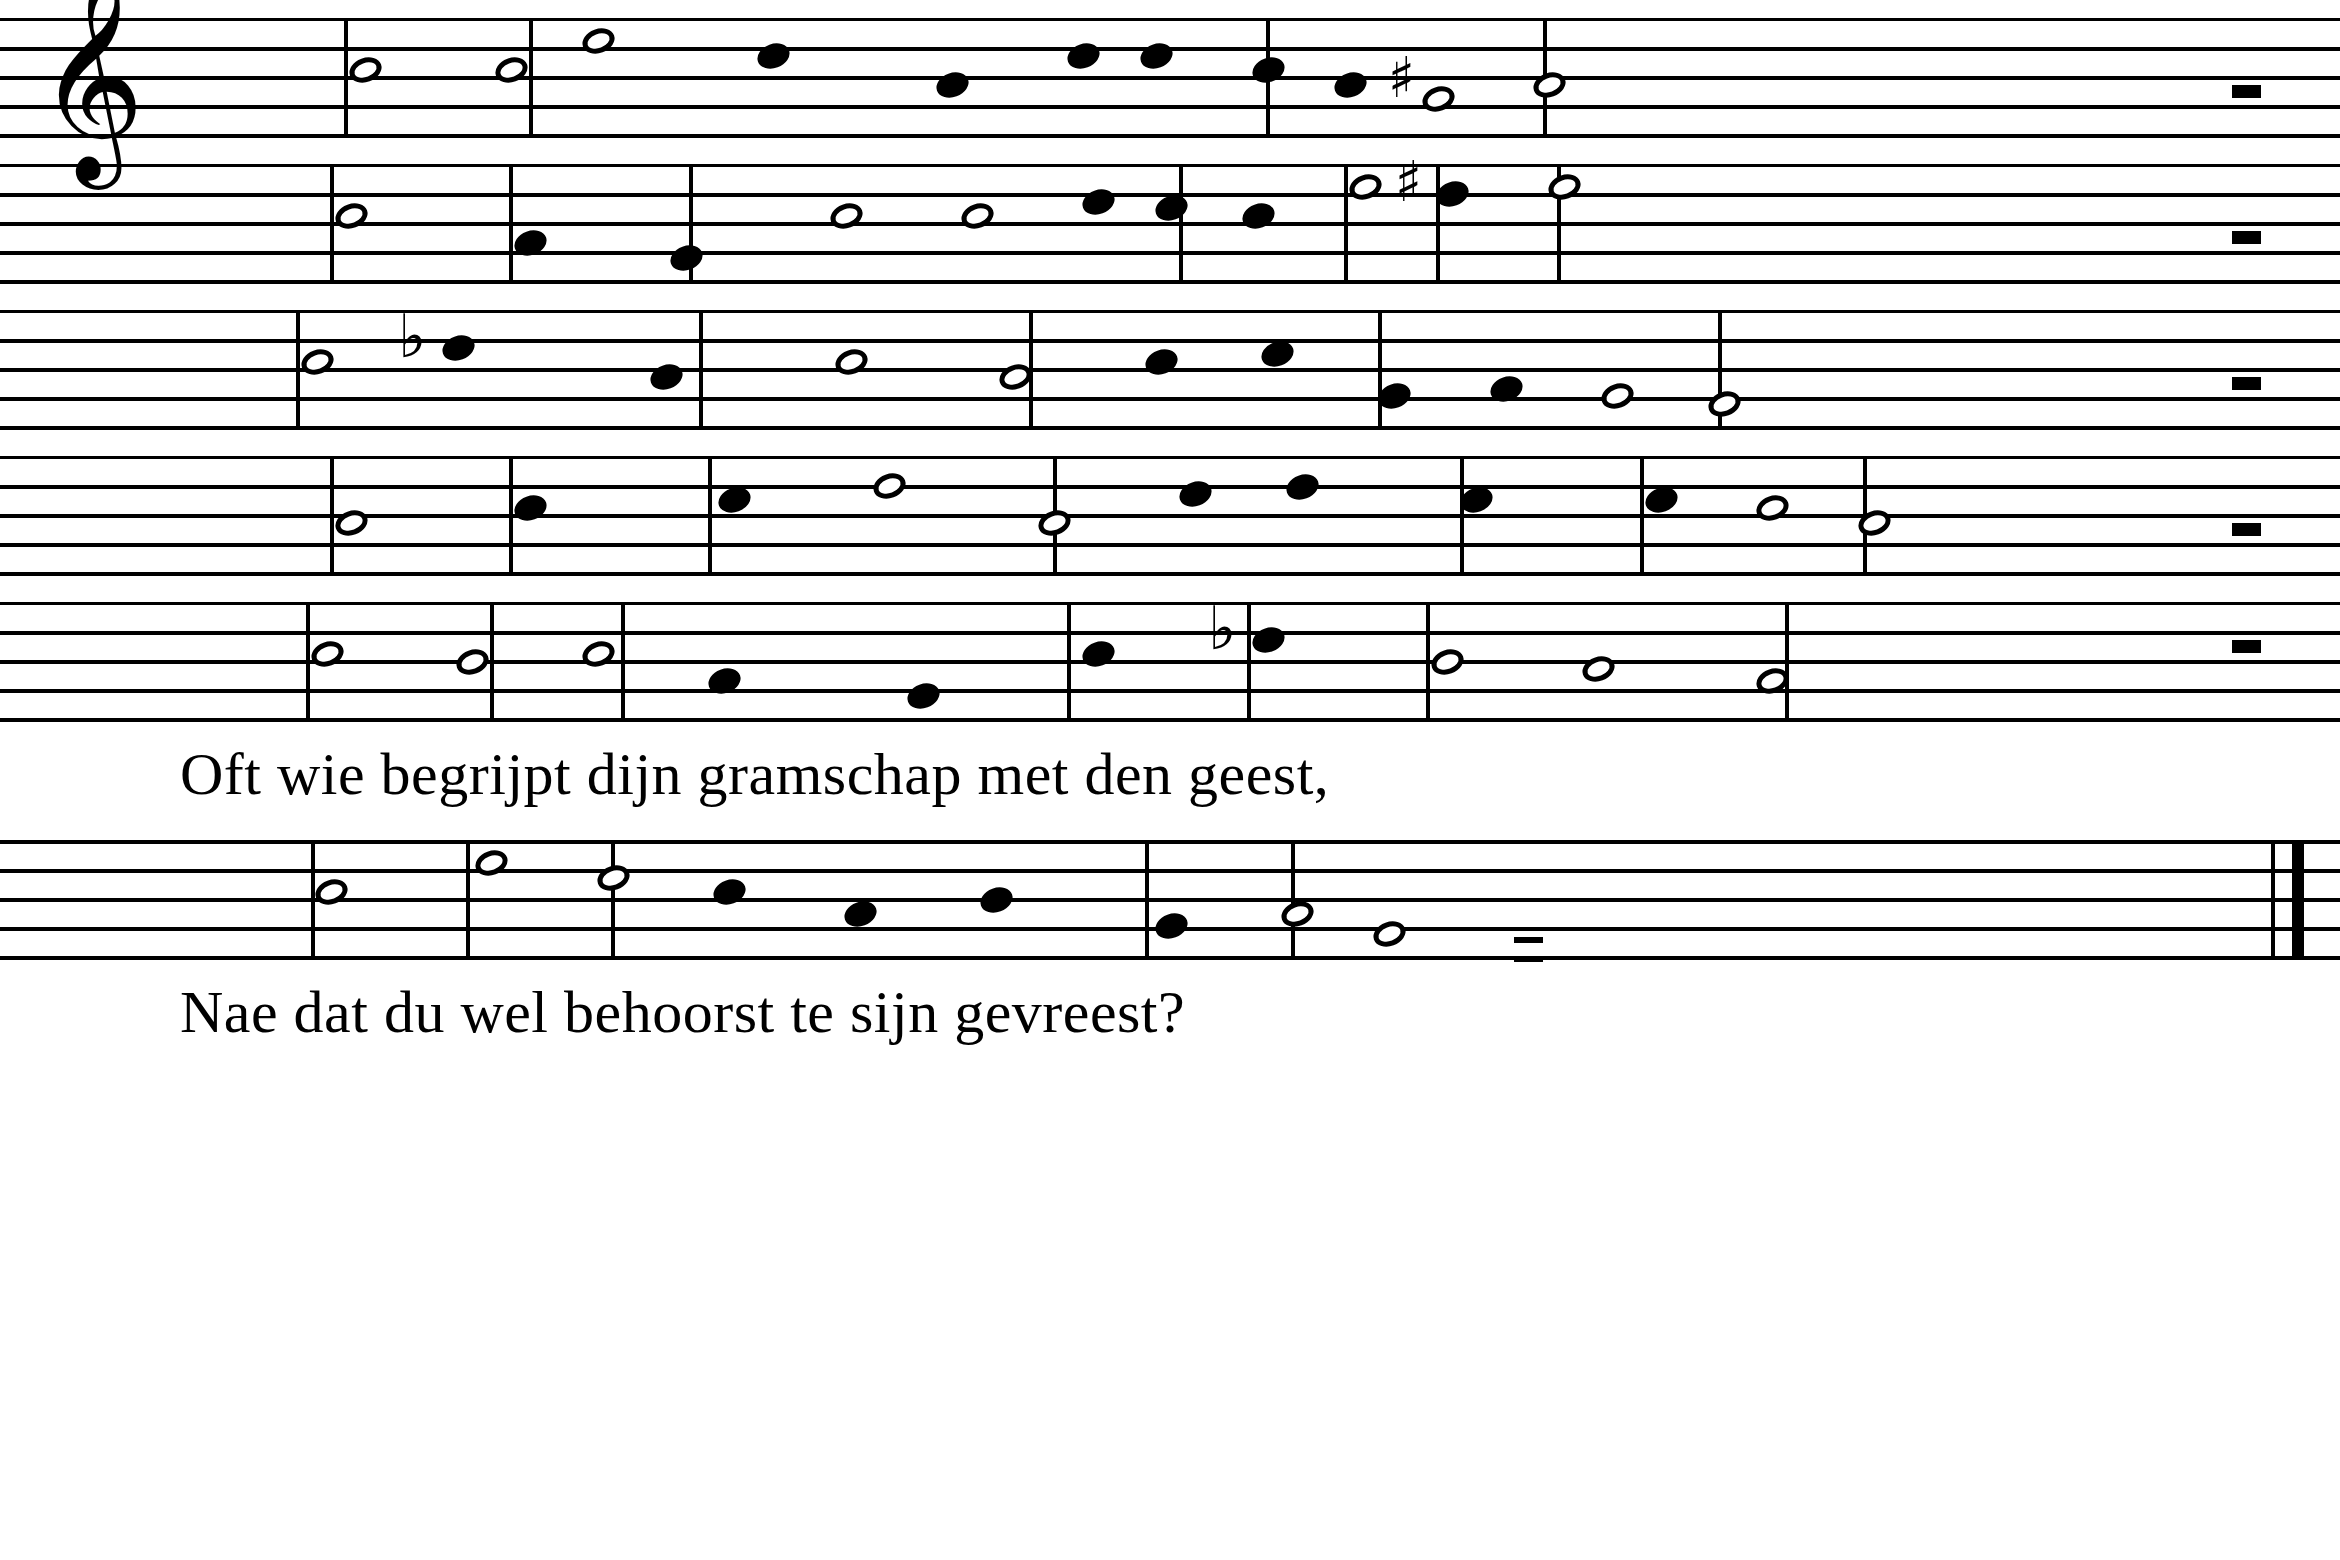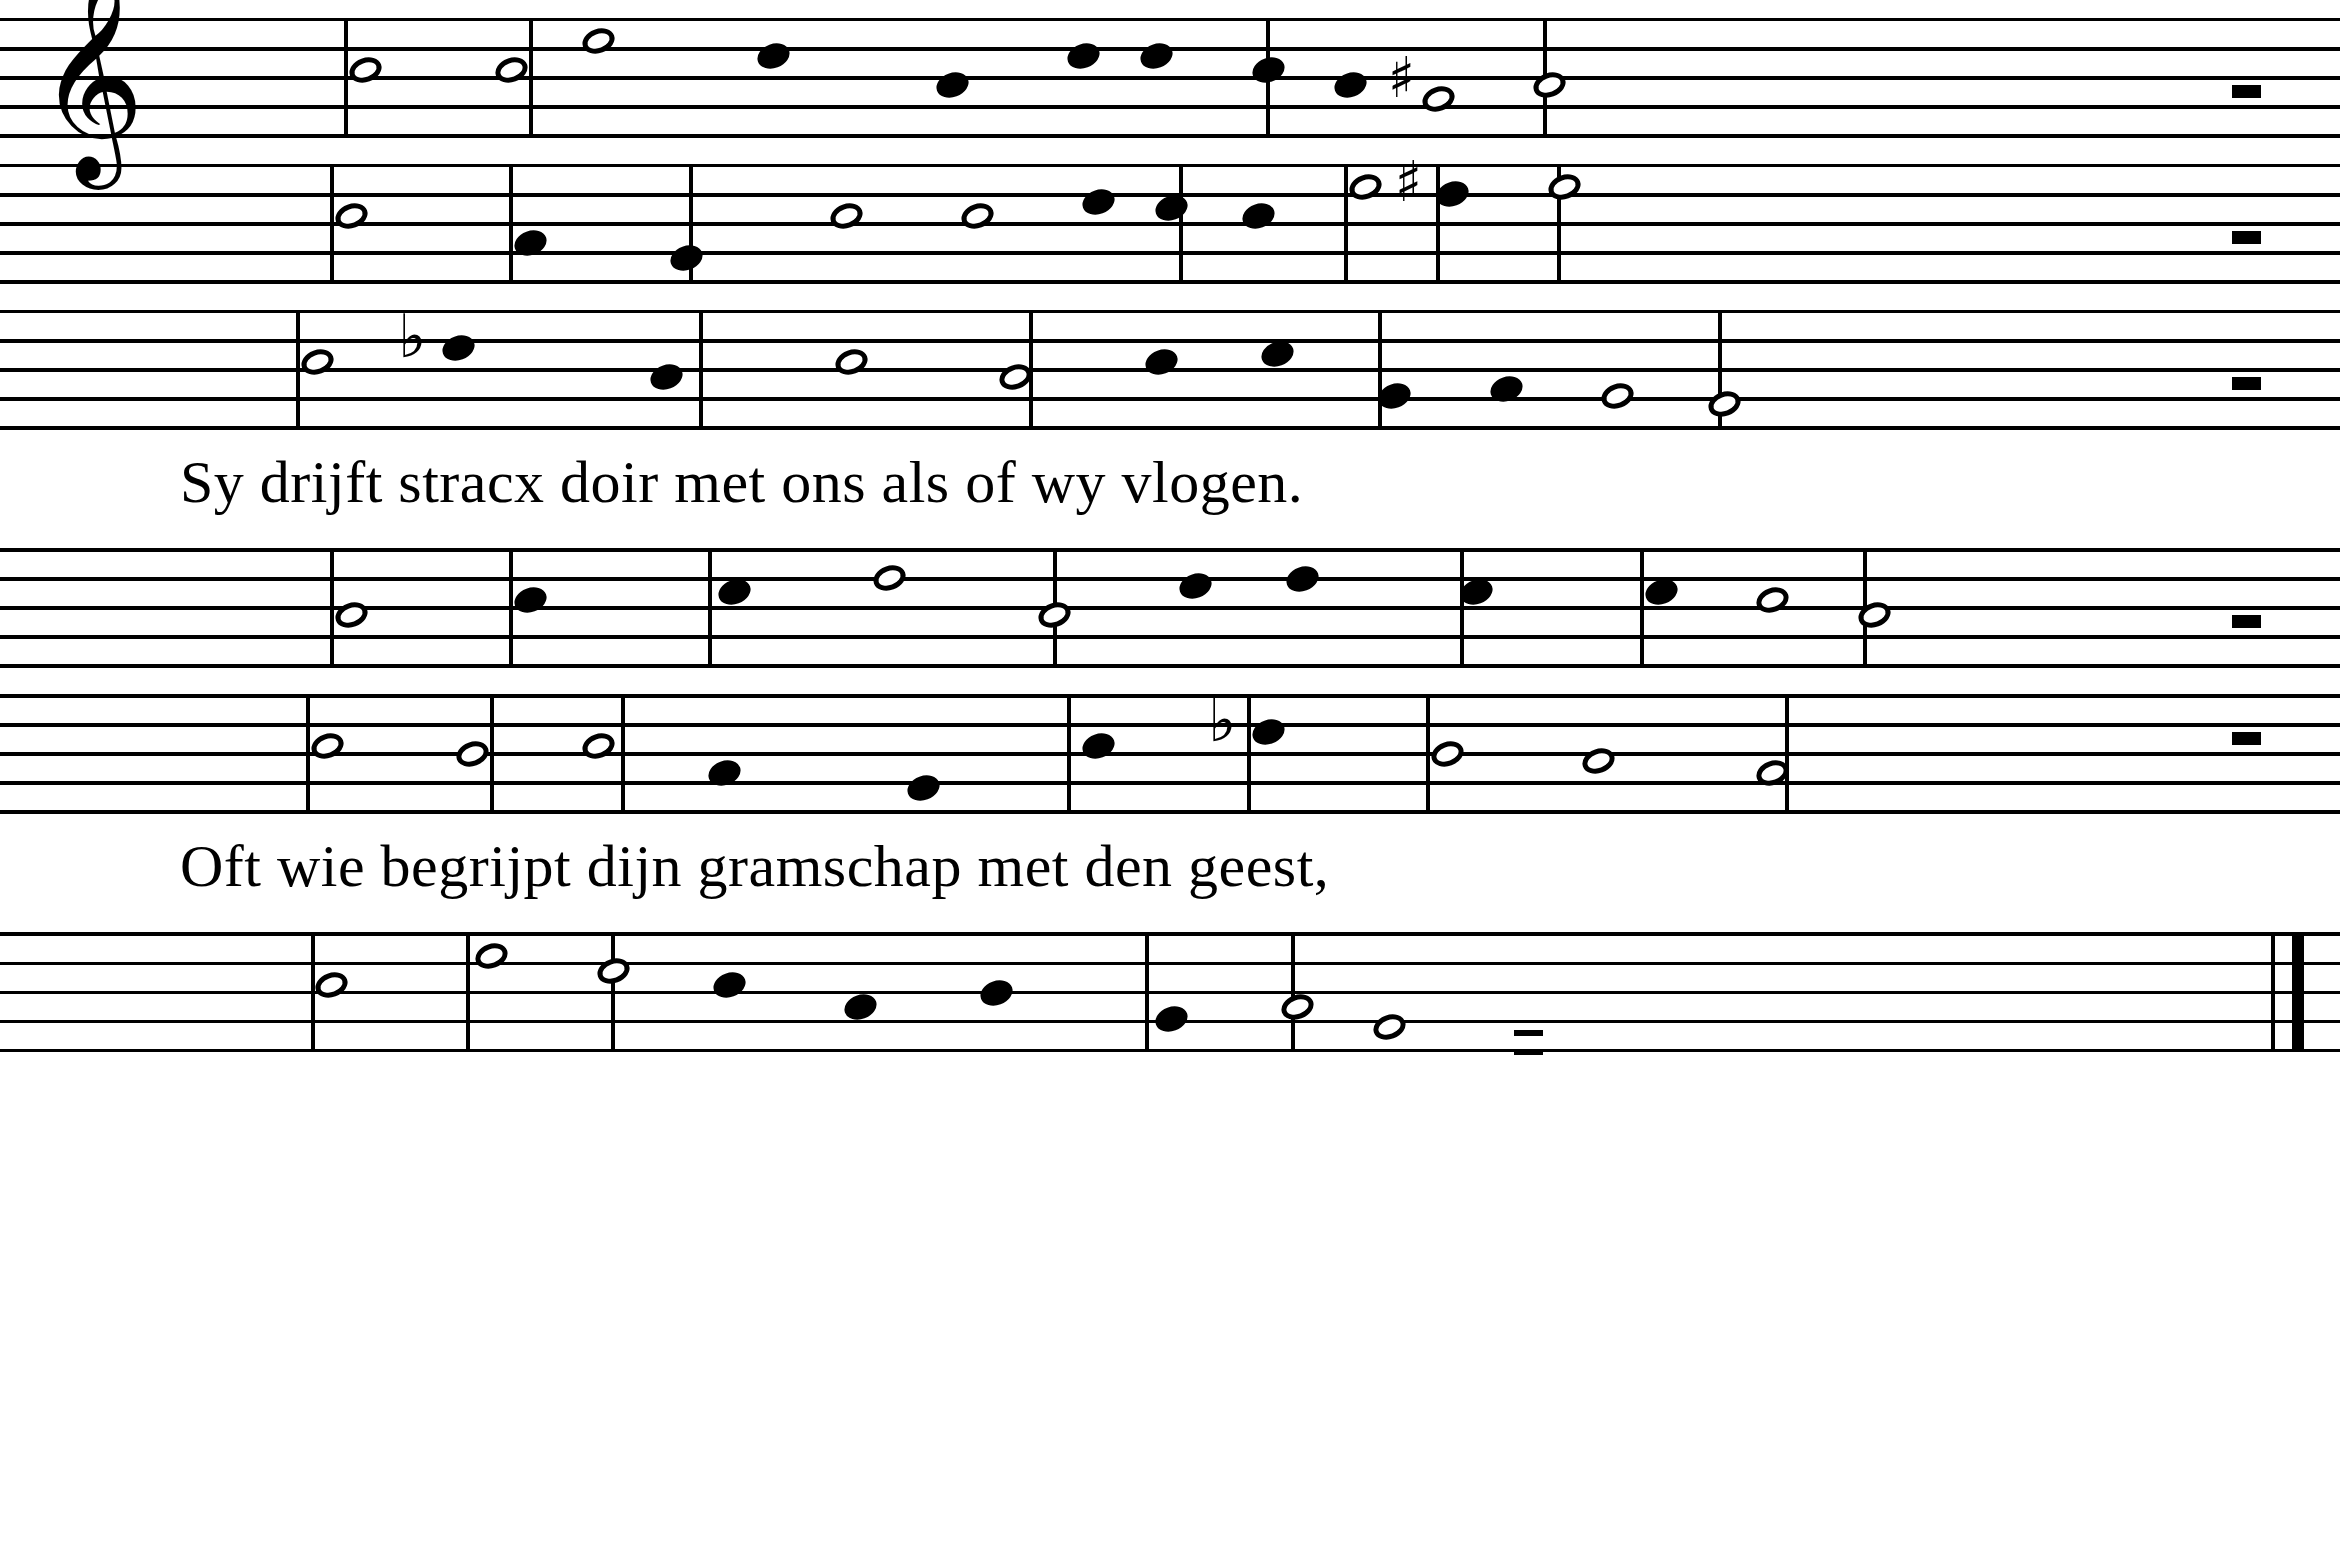--- a/index.html
+++ b/index.html
@@ -220,21 +220,20 @@
       <div class="note open" style="left:835px;top:58px"></div>
       <div class="note open" style="left:999px;top:73px"></div>
       <div class="note filled" style="left:1145px;top:58px"></div>
       <div class="note filled" style="left:1261px;top:50px"></div>
       <div class="note filled" style="left:1378px;top:92px"></div>
       <div class="note filled" style="left:1490px;top:85px"></div>
       <div class="note open" style="left:1601px;top:92px"></div>
       <div class="note open" style="left:1708px;top:100px"></div>
       <div class="rest" style="left:2232px;top:85px"></div>
     </div>
-    <div class="lyric">Sy drijft stracx doir met ons als of wy vlogen.</div>
   </div>
 
   <div class="system">
     <div class="staff">
       <div class="lines">
         <div class="line ln0"></div>
           <div class="line ln1"></div>
           <div class="line ln2"></div>
           <div class="line ln3"></div>
           <div class="line ln4"></div>
@@ -313,16 +312,17 @@
       <div class="note filled" style="left:713px;top:58px"></div>
       <div class="note filled" style="left:844px;top:80px"></div>
       <div class="note filled" style="left:980px;top:66px"></div>
       <div class="note filled" style="left:1155px;top:92px"></div>
       <div class="note open" style="left:1281px;top:80px"></div>
       <div class="note open" style="left:1373px;top:100px"></div>
       <div class="longa" style="left:1514px;top:115px"></div>
       <div class="endbar-thin" style="left:2271px"></div>
       <div class="endbar-thick" style="left:2292px"></div>
     </div>
+    <div class="lyric">Nae dat du wel behoorst te sijn gevreest?</div>
   </div>
 
 </div>
 
 
 </body></html>

